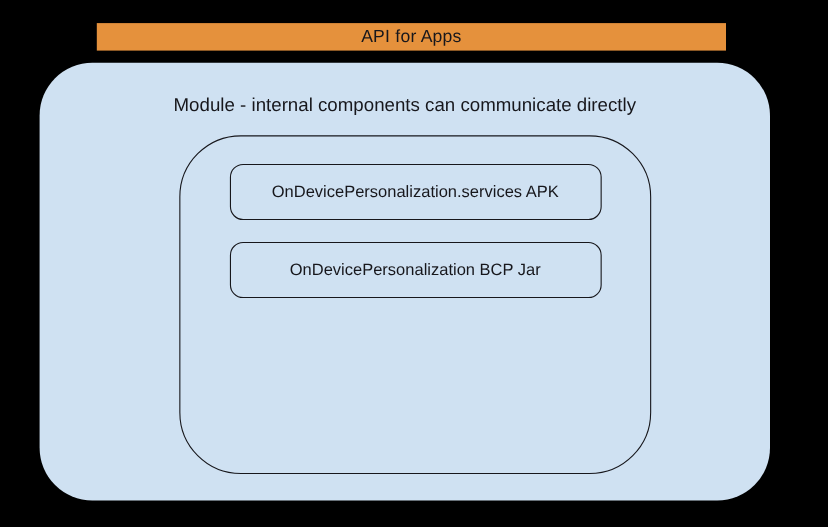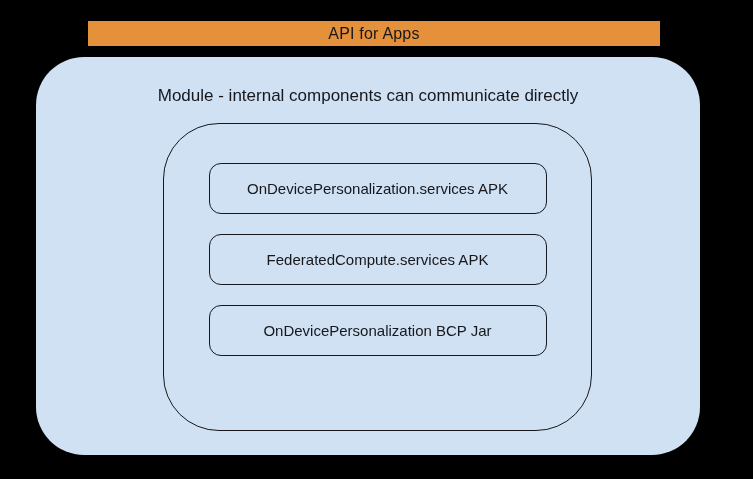--- a/index.html
+++ b/index.html
@@ -38,21 +38,21 @@
     text-align:center;
     font-size:17px;
   }
   .inner-frame{
     position:absolute;left:127px;top:66px;
     width:429px;height:308px;
     border:1.5px solid var(--line);
     border-radius:56px;
     box-sizing:border-box;
     display:flex;flex-direction:column;align-items:center;
-    padding-top:39px;
+    padding-top:25px;
     gap:20px;
   }
   .component-box{
     width:338px;height:51px;
     background:var(--blue);
     border:1.5px solid var(--line);
     border-radius:12px;
     box-sizing:border-box;
     display:flex;align-items:center;justify-content:center;
     font-size:15px;
@@ -66,19 +66,16 @@
 </div>
 
 <div class="module">
   <div class="module-title">Module - internal components can communicate directly</div>
 
   <div class="inner-frame">
     <div class="component-box">
       <span>OnDevicePersonalization.services APK</span>
     </div>
     <div class="component-box">
-      <span>FederatedCompute.services APK</span>
-    </div>
-    <div class="component-box">
       <span>OnDevicePersonalization BCP Jar</span>
     </div>
   </div>
 </div>
 
 </body></html>

